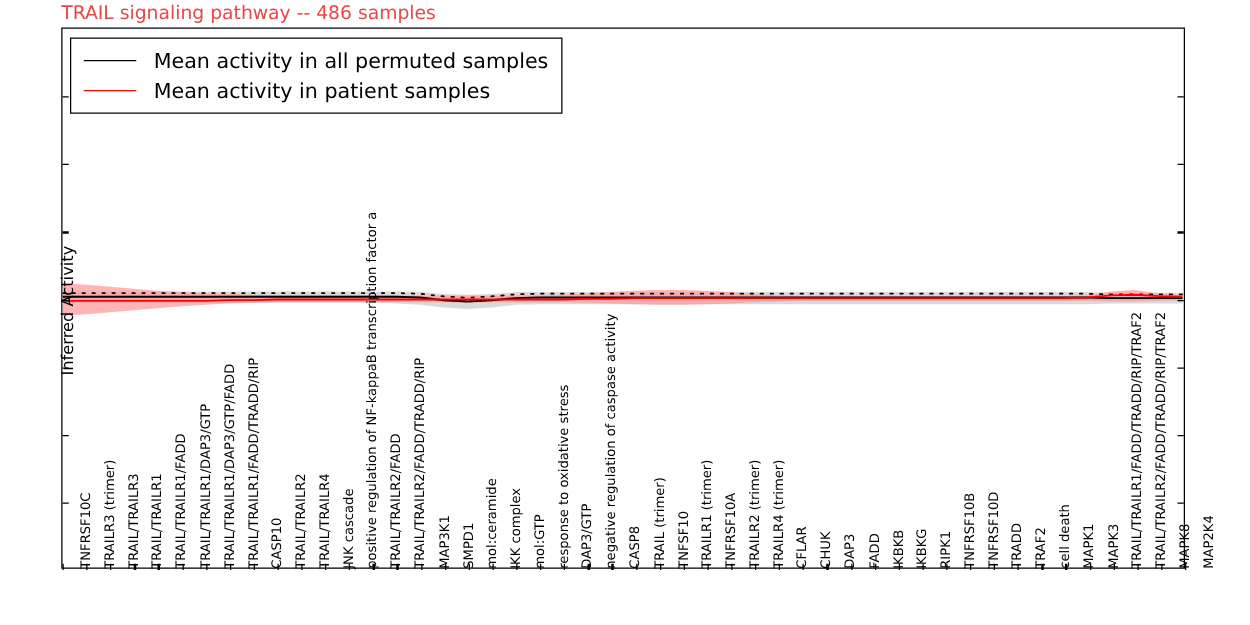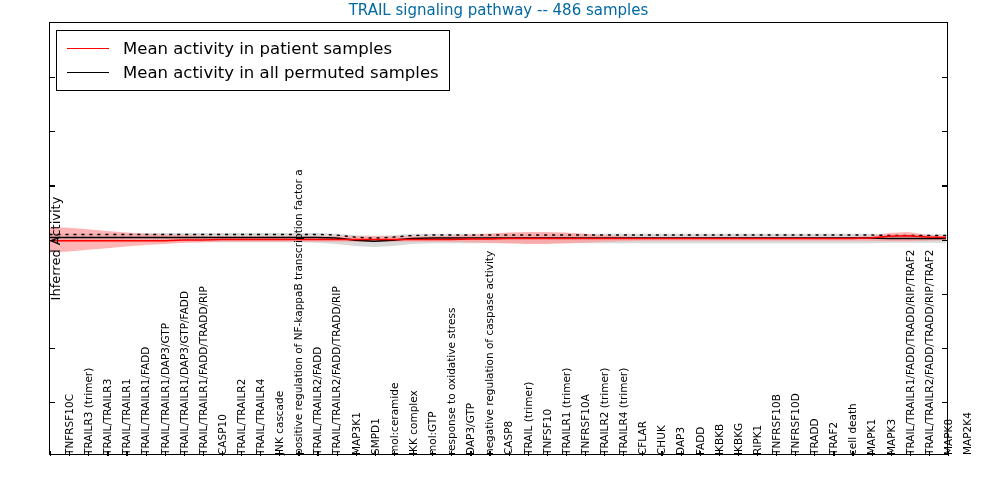--- a/index.html
+++ b/index.html
@@ -1,21 +1,21 @@
 <!DOCTYPE html>
 <html><head>
 <meta charset="utf-8">
 <style>
   html,body{margin:0;padding:0;background:#ffffff;}
   body{width:1000px;height:500px;font-family:"DejaVu Sans",sans-serif;overflow:hidden;}
   #fig{position:relative;width:1000px;height:500px;}
 
   #title{
     position:absolute;left:49px;top:1px;width:899px;
-    text-align:center;font-size:15px;color:#0369a1;
+    text-align:left;font-size:15px;color:#ef4444;
     font-family:"DejaVu Sans",sans-serif;
   }
 
   #plot{
     position:absolute;left:49px;top:22px;width:899px;height:433px;
     border:1.2px solid #000;box-sizing:border-box;background:#fff;
   }
   #svgwrap{position:absolute;left:0;top:0;width:100%;height:100%;}
 
   
@@ -184,22 +184,22 @@
       <div class="xtick" style="left: 806.468px;">MAPK1</div>
       <div class="xtick" style="left: 825.574px;">MAPK3</div>
       <div class="xtick" style="left: 844.681px;">TRAIL/TRAILR1/FADD/TRADD/RIP/TRAF2</div>
       <div class="xtick" style="left: 863.787px;">TRAIL/TRAILR2/FADD/TRADD/RIP/TRAF2</div>
       <div class="xtick" style="left: 882.894px;">MAPK8</div>
       <div class="xtick" style="left: 902px;">MAP2K4</div>
     </div>
 
   <div id="legend">
     <div class="legrow">
+      <span class="legline"></span>
+      <span class="legtxt">Mean activity in all permuted samples</span>
+    </div>
+    <div class="legrow">
       <span class="legline red"></span>
       <span class="legtxt">Mean activity in patient samples</span>
     </div>
-    <div class="legrow">
-      <span class="legline"></span>
-      <span class="legtxt">Mean activity in all permuted samples</span>
-    </div>
   </div>
 
 </div>
 
 </body></html>

